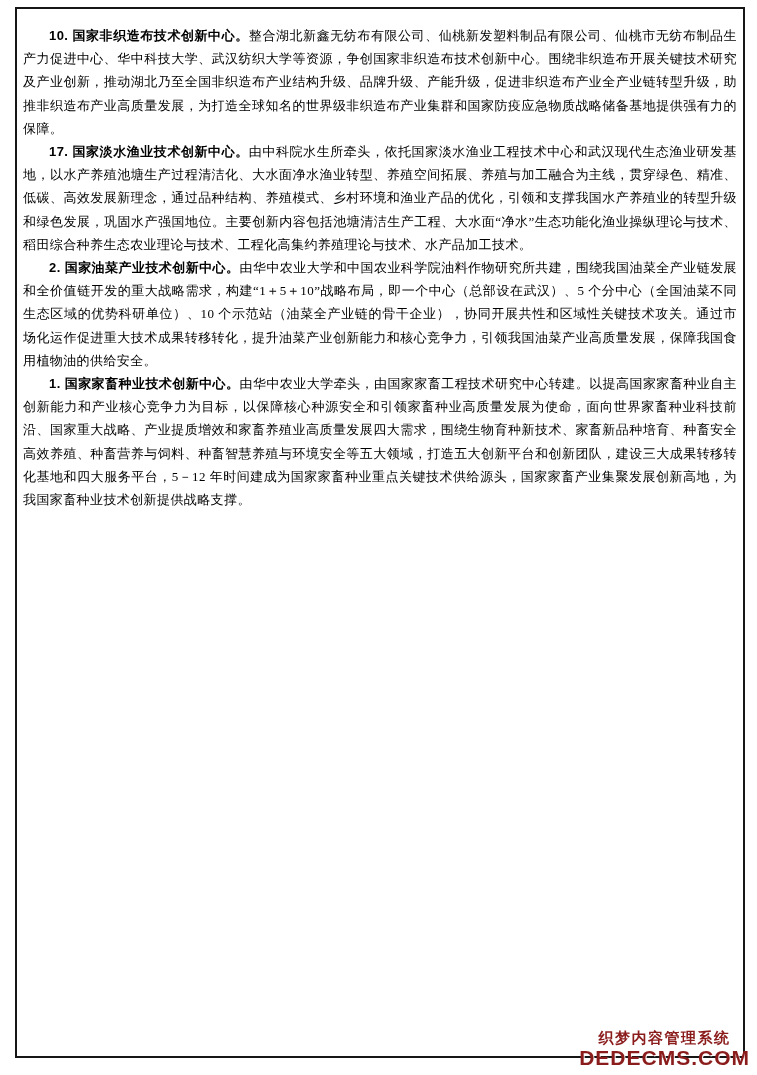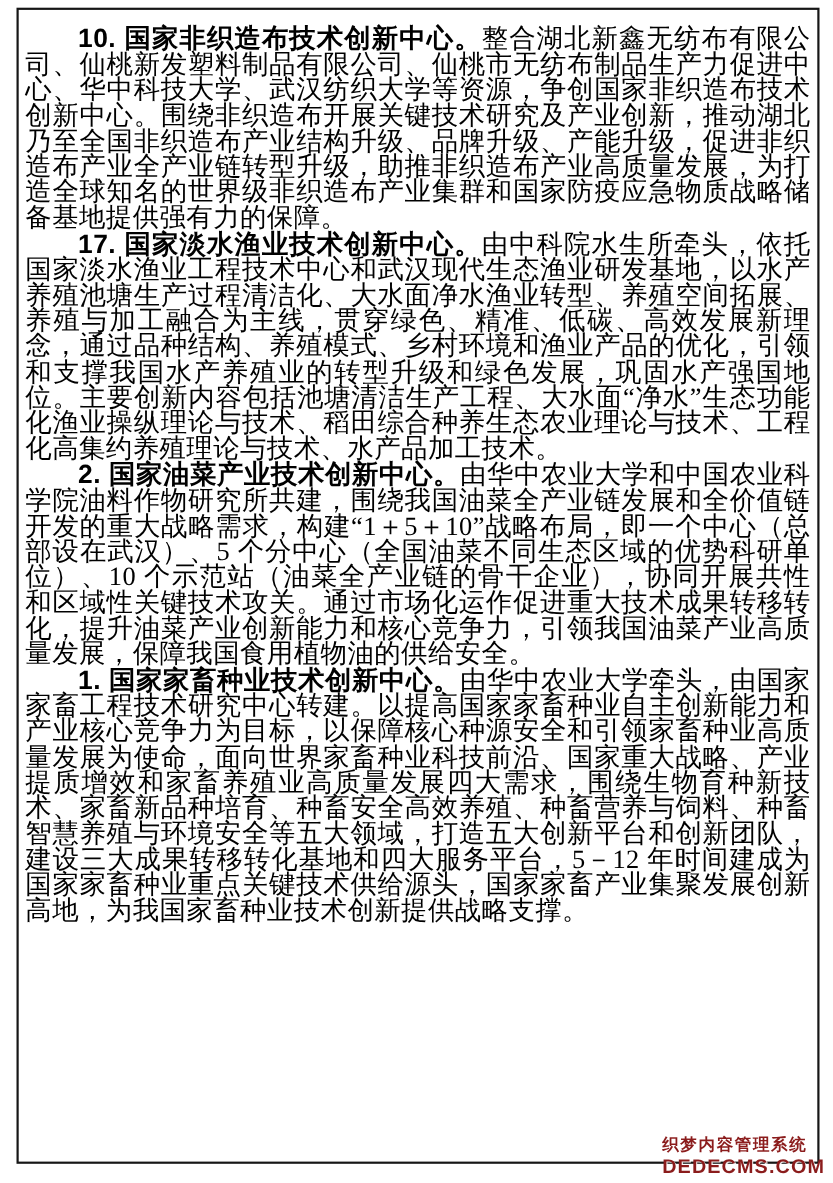--- a/index.html
+++ b/index.html
@@ -22,48 +22,48 @@
     width: 730px;
     height: 1051px;
     border: 2px solid #161616;
     box-sizing: border-box;
     padding: 15px 6px 0 6px;
     background: #ffffff;
   }
   .para {
     margin: 0;
     text-indent: 2em;
-    font-size: 24px;
+    font-size: 13px;
     line-height: 23.2px;
     text-align: justify;
     letter-spacing: 0.4px;
     word-break: break-all;
   }
   .para-heading {
     font-weight: bold;
     font-family: "Liberation Sans", "DejaVu Sans", sans-serif;
   }
   .watermark {
     position: absolute;
     right: 7px;
     bottom: 4px;
-    text-align: left;
+    text-align: center;
     color: #8b1c1c;
     font-family: "Liberation Sans", "DejaVu Sans", sans-serif;
     font-weight: bold;
     line-height: 1.18;
     background: rgba(255,255,255,0.0);
   }
   .wm-cn {
     font-size: 15px;
     letter-spacing: 1.5px;
     text-shadow: 1px 1px 0 rgba(255,255,255,0.9);
   }
   .wm-en {
-    font-size: 18px;
+    font-size: 21px;
     letter-spacing: 1px;
     text-shadow: 1px 1px 0 rgba(255,255,255,0.9);
   }
 </style>
 </head>
 <body>
 
 <div class="page-frame">
 
   <p class="para"><span class="para-heading">10. 国家非织造布技术创新中心。</span><span>整合湖北新鑫无纺布有限公司、仙桃新发塑料制品有限公司、仙桃市无纺布制品生产力促进中心、华中科技大学、武汉纺织大学等资源，争创国家非织造布技术创新中心。围绕非织造布开展关键技术研究及产业创新，推动湖北乃至全国非织造布产业结构升级、品牌升级、产能升级，促进非织造布产业全产业链转型升级，助推非织造布产业高质量发展，为打造全球知名的世界级非织造布产业集群和国家防疫应急物质战略储备基地提供强有力的保障。</span></p>

